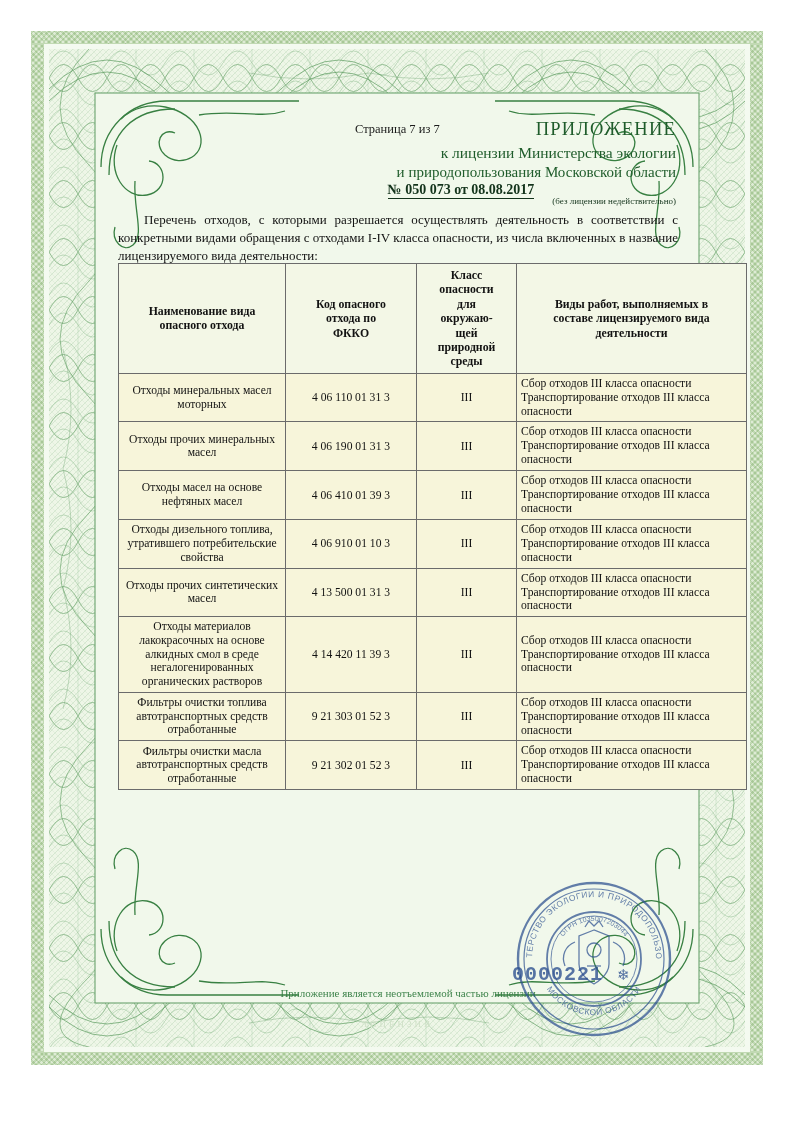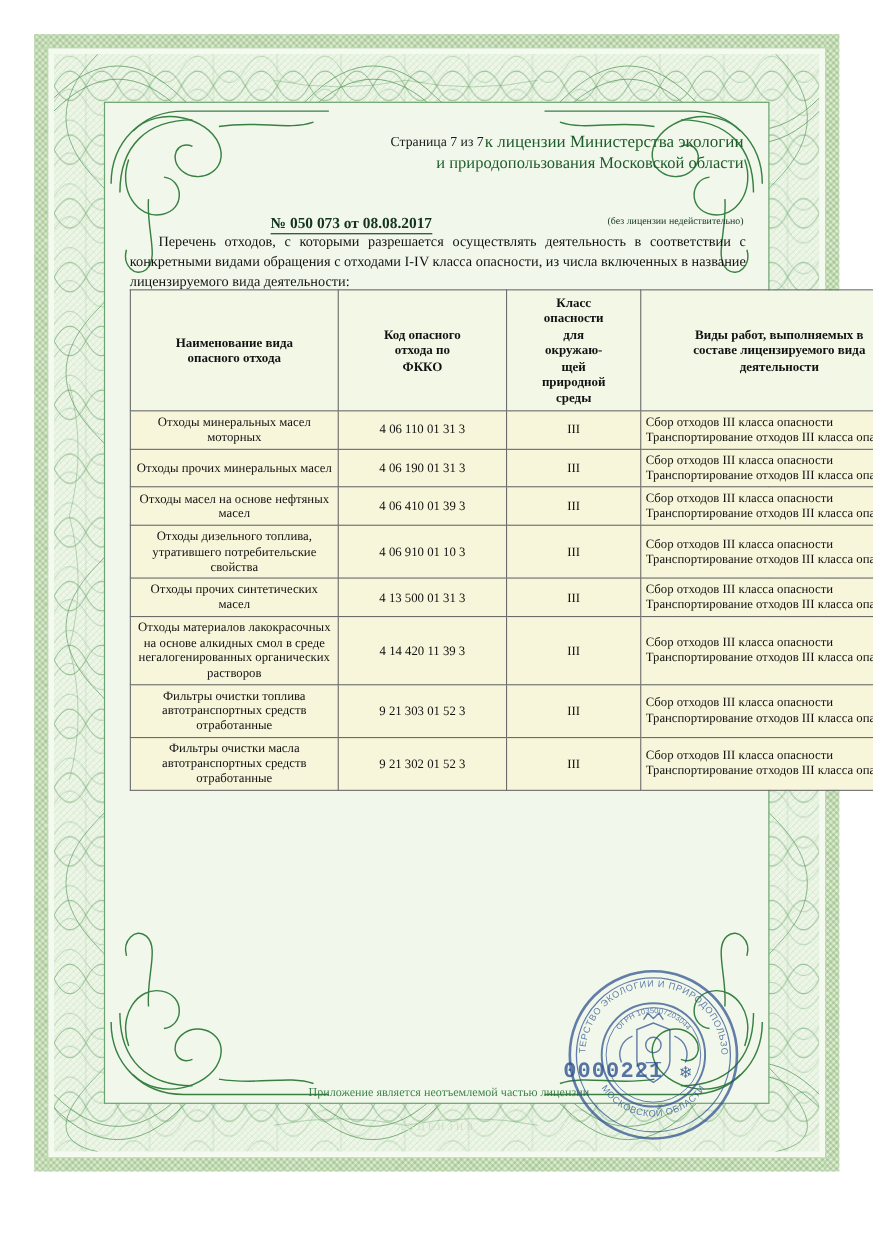--- a/index.html
+++ b/index.html
@@ -87,23 +87,23 @@
     margin-top: 2px;
   }
   .hdr-3 {
     font-size: 15px;
     line-height: 1.3;
   }
 
   .lic-no {
     position: absolute;
     right: 118px;
-    top: 196px;
+    top: 182px;
     width: 430px;
-    text-align: left;
+    text-align: center;
     font-size: 14px;
     font-weight: bold;
     color: #13331b;
   }
   .lic-no .uline {
     border-bottom: 1.3px solid #13331b;
     padding-bottom: 1px;
   }
   .lic-sub {
     position: absolute;
@@ -144,21 +144,21 @@
     padding: 3px 4px;
     vertical-align: middle;
     background: #f7f5da;
   }
   table.waste thead th {
     background: #f3f7e6;
     font-weight: bold;
     text-align: center;
     line-height: 1.22;
     font-size: 11.8px;
-    padding: 4px 19px;
+    padding: 4px 8px;
   }
   th.c-name   { width: 150px; }
   th.c-code   { width: 114px; }
   th.c-class  { width: 83px;  }
   th.c-works  { width: 213px; }
 
   td.name  { text-align: center; line-height: 1.18; }
   td.code  { text-align: center; white-space: nowrap; }
   td.class { text-align: center; }
   td.works { text-align: left; line-height: 1.2; padding-left: 7px; }
@@ -309,20 +309,21 @@
   </div>
 
   <div class="wm-text">ЛИЦЕНЗИЯ</div>
 </div>
 
 <div id="content">
 
   <div class="page-no">Страница 7 из 7</div>
 
   <div class="hdr-block">
+    <div class="hdr-1">ПРИЛОЖЕНИЕ</div>
     <div class="hdr-2">к лицензии Министерства экологии</div>
     <div class="hdr-3">и природопользования  Московской области</div>
   </div>
 
   <div class="lic-no">
     <span class="uline">№ 050 073 от 08.08.2017</span>
   </div>
   <div class="lic-sub">(без лицензии недействительно)</div>
 
   <div class="intro">Перечень отходов, с которыми разрешается осуществлять деятельность в соответствии с конкретными видами обращения с отходами I-IV класса опасности, из числа включенных в название лицензируемого вида деятельности:</div>

